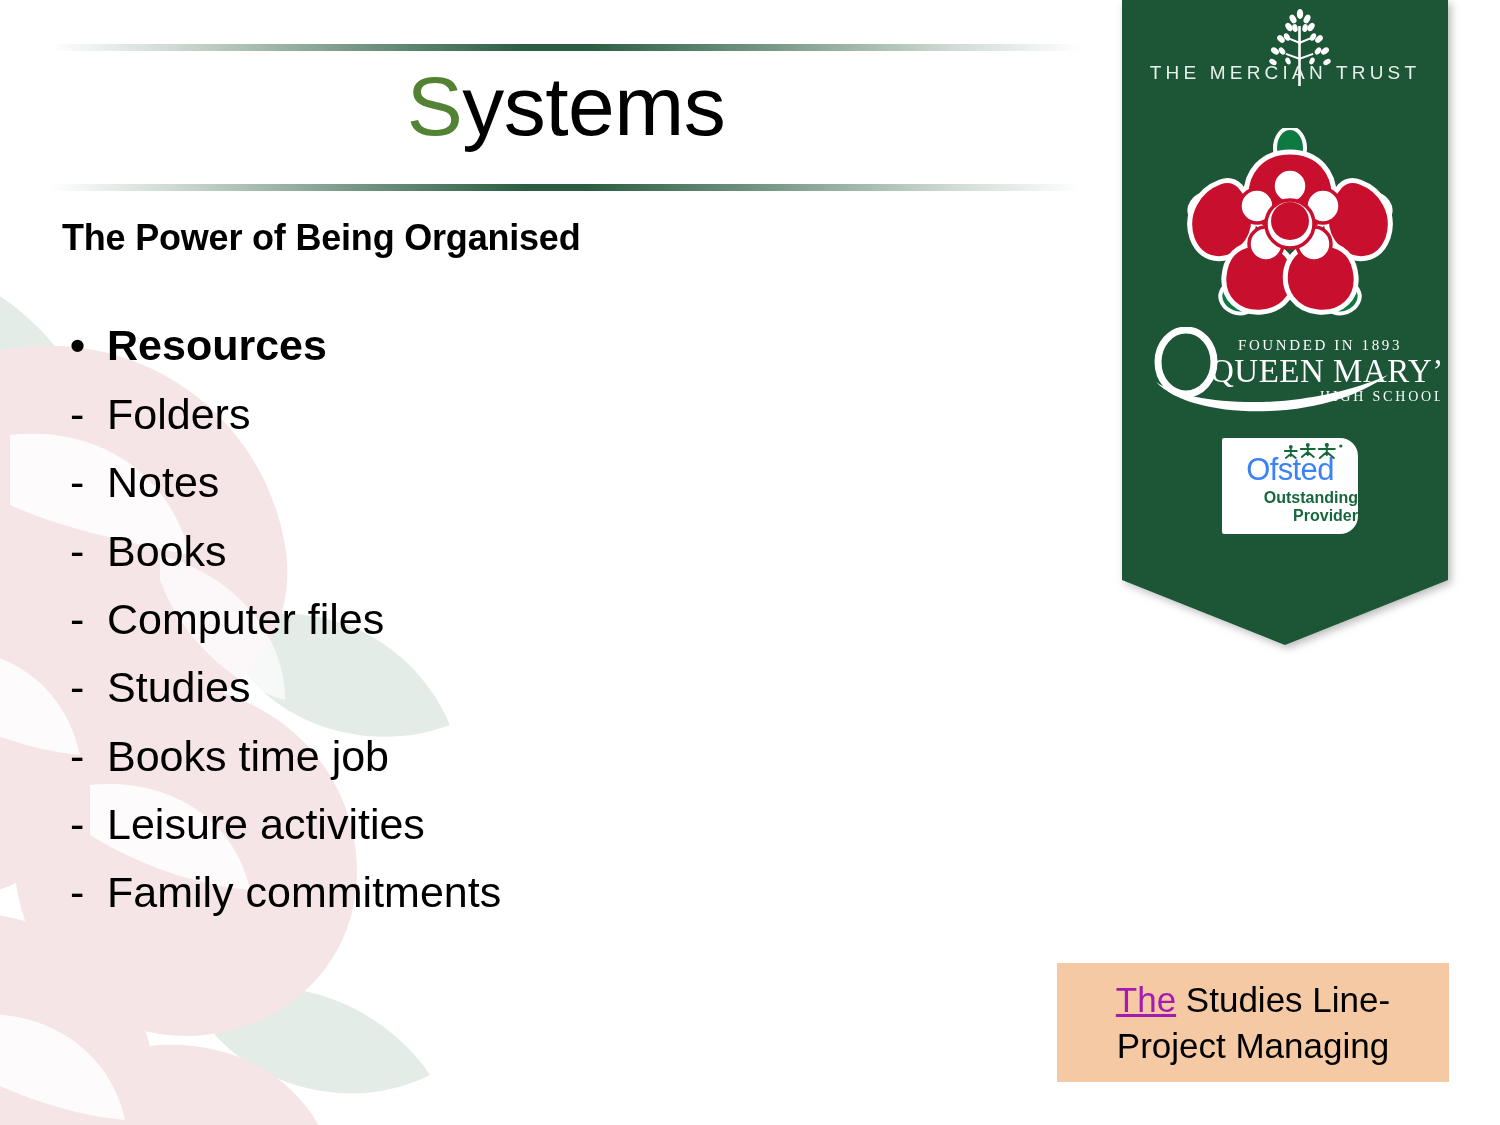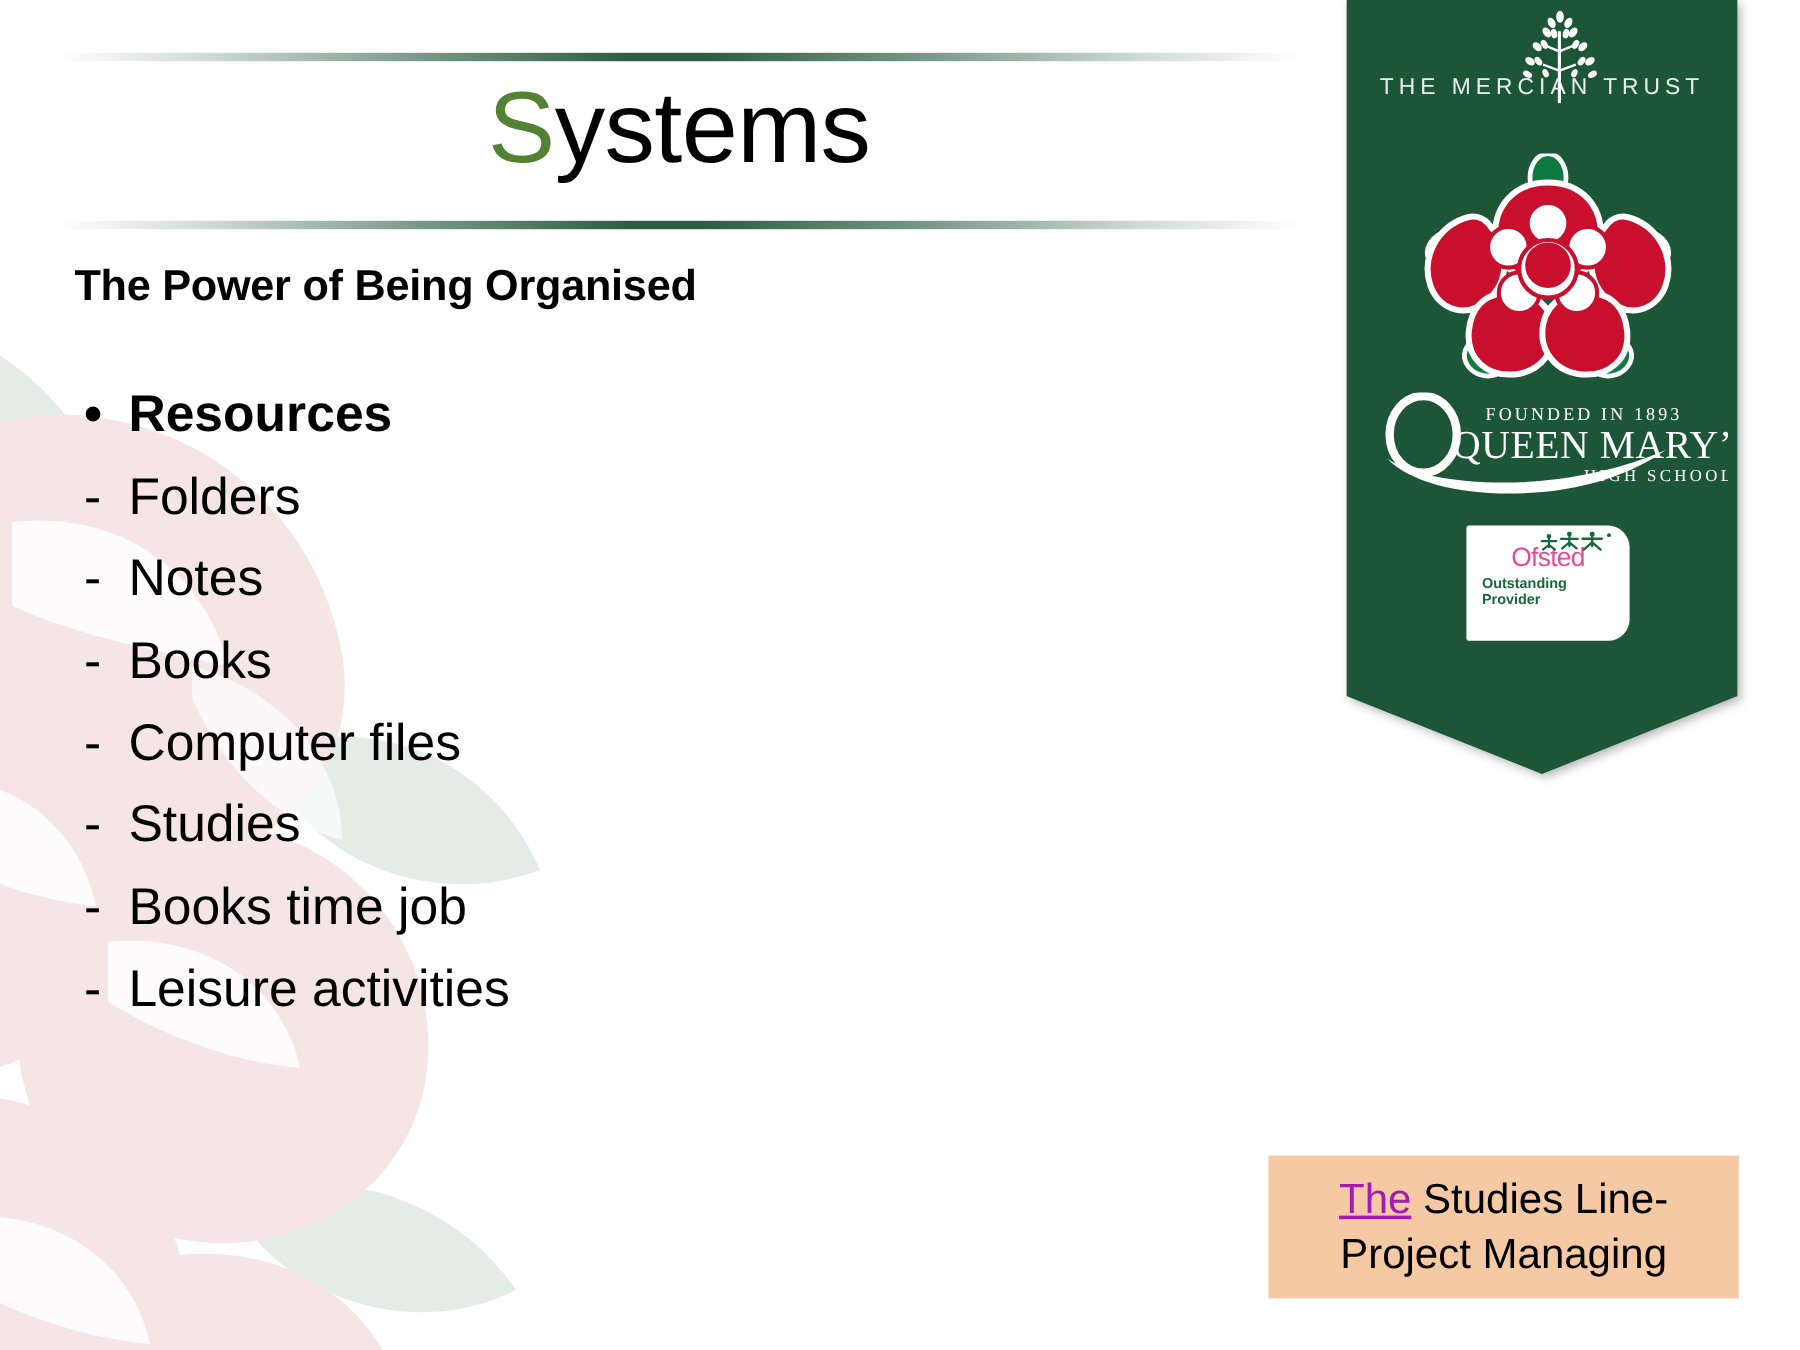--- a/index.html
+++ b/index.html
@@ -122,34 +122,34 @@
   #ofsted {
     position: absolute;
     left: 1222px; top: 438px;
     width: 136px; height: 96px;
     background: #ffffff;
     border-radius: 2px 18px 18px 2px;
     z-index: 6;
     padding-top: 7px;
   }
   #ofsted .of-word {
-    color: #ec4899;
-    font-size: 22px;
+    color: #3b82f6;
+    font-size: 31px;
     font-weight: 400;
     letter-spacing: -0.6px;
     text-align: center;
     line-height: 1;
     margin-top: 9px;
   }
   #ofsted .of-sub {
     color: #16683c;
-    font-size: 12px;
+    font-size: 16px;
     font-weight: bold;
     line-height: 1.12;
-    text-align: left;
+    text-align: right;
     padding-left: 13px;
     margin-top: 4px;
   }
   #ofsted .of-stars {
     position: absolute;
     left: 50%; top: 5px;
     transform: translateX(-10%);
     width: 62px; height: 17px;
   }
 
@@ -216,20 +216,21 @@
     <div id="subhead">The Power of Being Organised</div>
 
     <div class="bullet-line lvl1"><span class="mk">•</span><span>Resources</span></div>
     <div class="bullet-line lvl2"><span class="mk">-</span><span>Folders</span></div>
     <div class="bullet-line lvl2"><span class="mk">-</span><span>Notes</span></div>
     <div class="bullet-line lvl2"><span class="mk">-</span><span>Books</span></div>
     <div class="bullet-line lvl2"><span class="mk">-</span><span>Computer files</span></div>
     <div class="bullet-line lvl2"><span class="mk">-</span><span>Studies</span></div>
     <div class="bullet-line lvl2"><span class="mk">-</span><span>Books time job</span></div>
     <div class="bullet-line lvl2"><span class="mk">-</span><span>Leisure activities</span></div>
+    <div class="bullet-line lvl2"><span class="mk">-</span><span>Family commitments</span></div>
   </div>
 
   <div id="banner">
     <svg width="326" height="650" viewBox="0 0 326 650" xmlns="http://www.w3.org/2000/svg">
       <path d="M0 0 H326 V580 L163 645 L0 580 Z" fill="#1d5537"></path>
     </svg>
   </div>
 
   <svg style="position:absolute;left:1262px;top:8px;width:76px;height:78px;z-index:6;" viewBox="0 0 76 78" xmlns="http://www.w3.org/2000/svg">
     <g fill="#ffffff">

